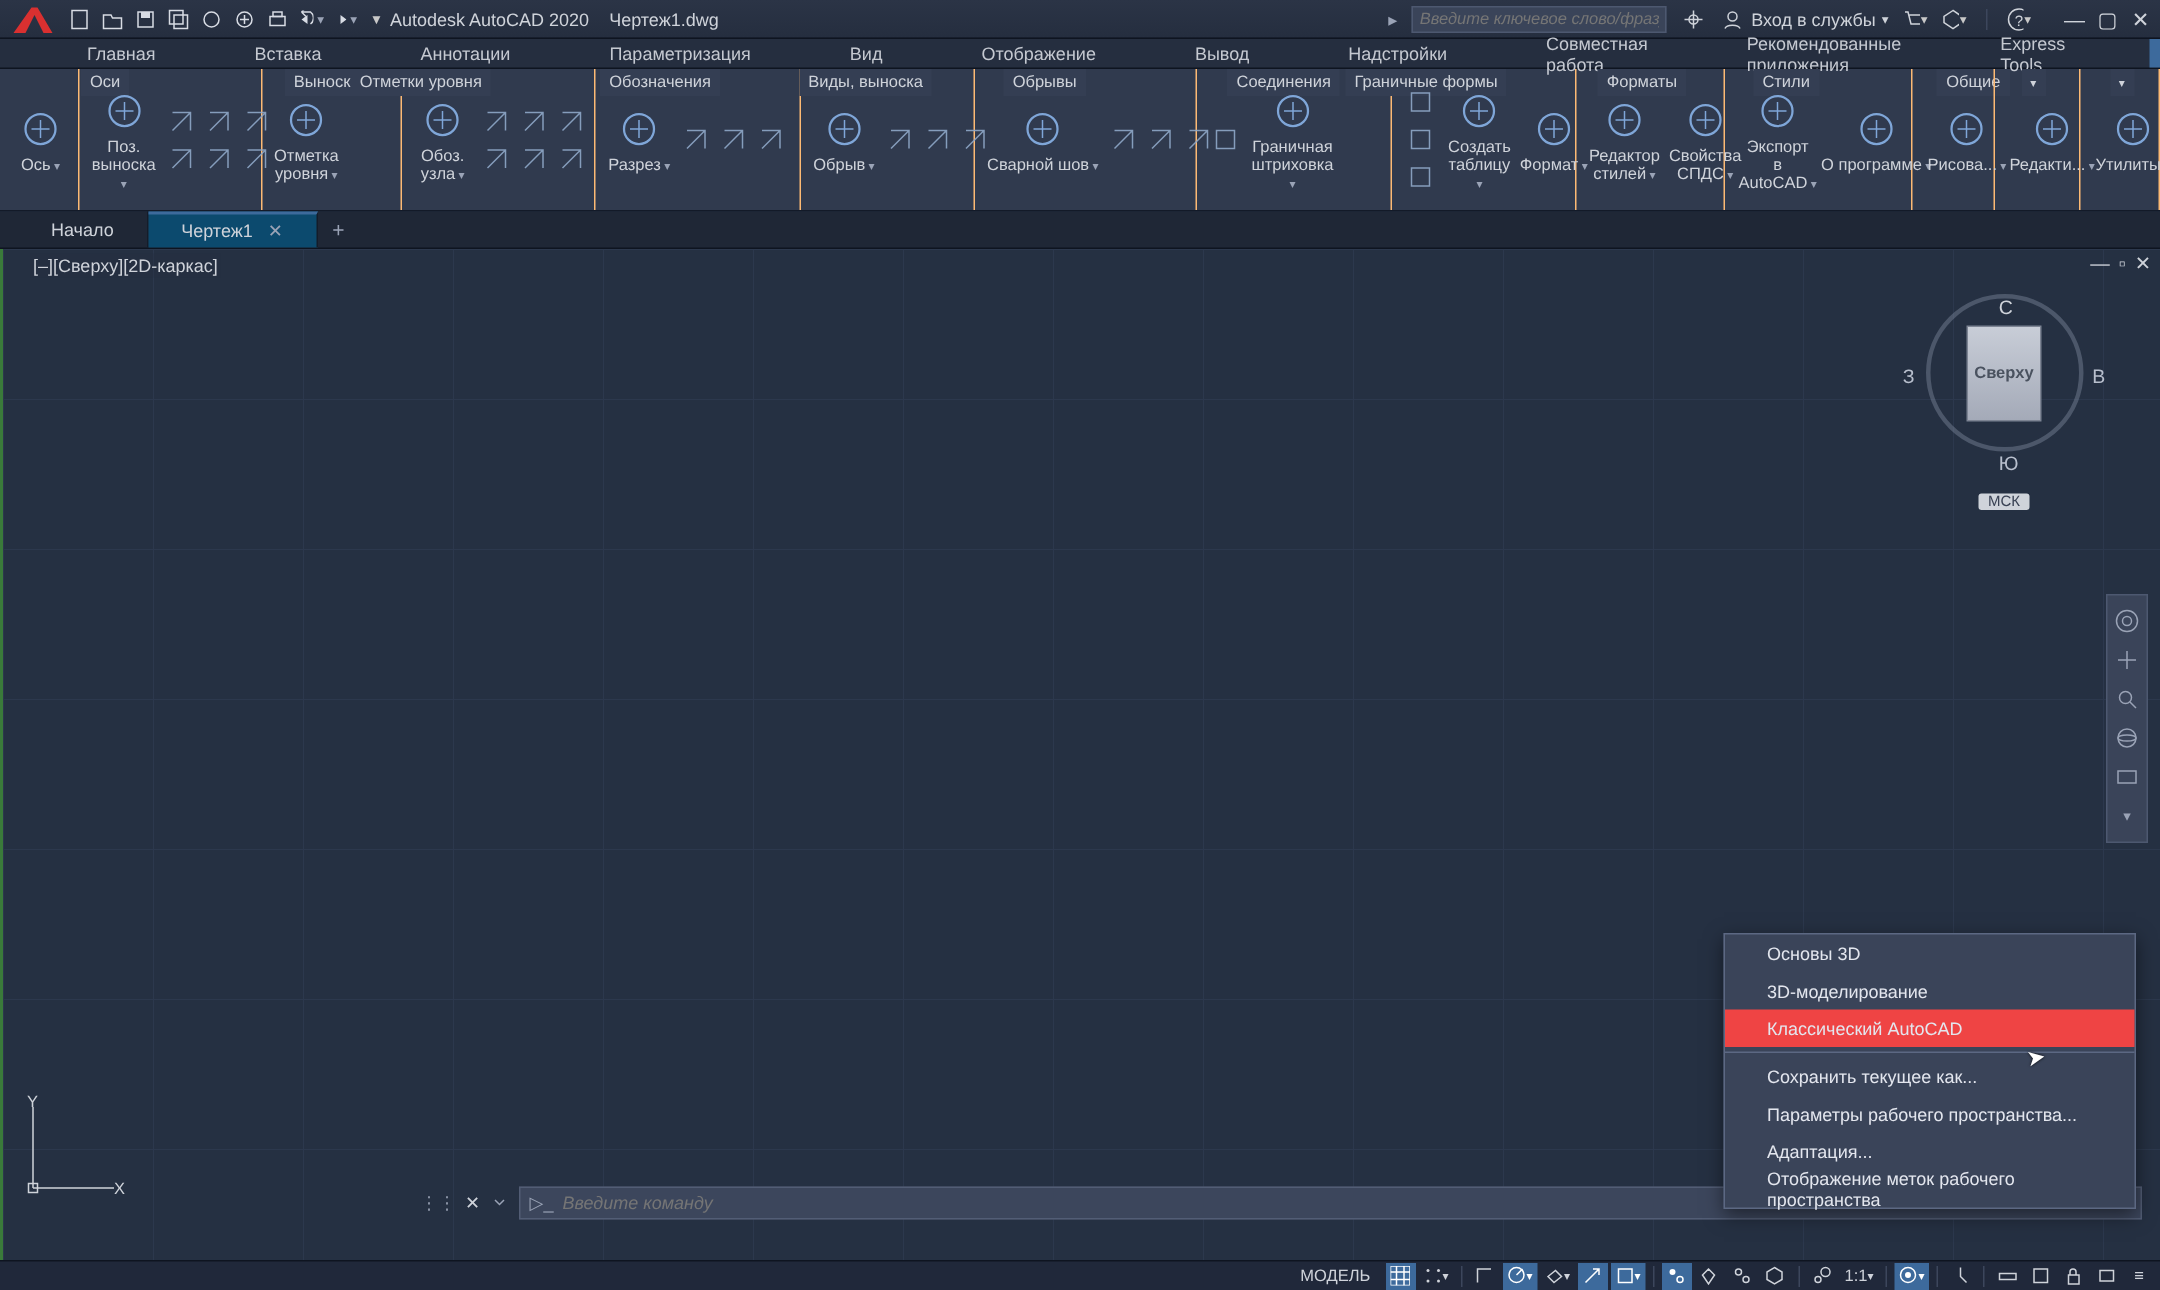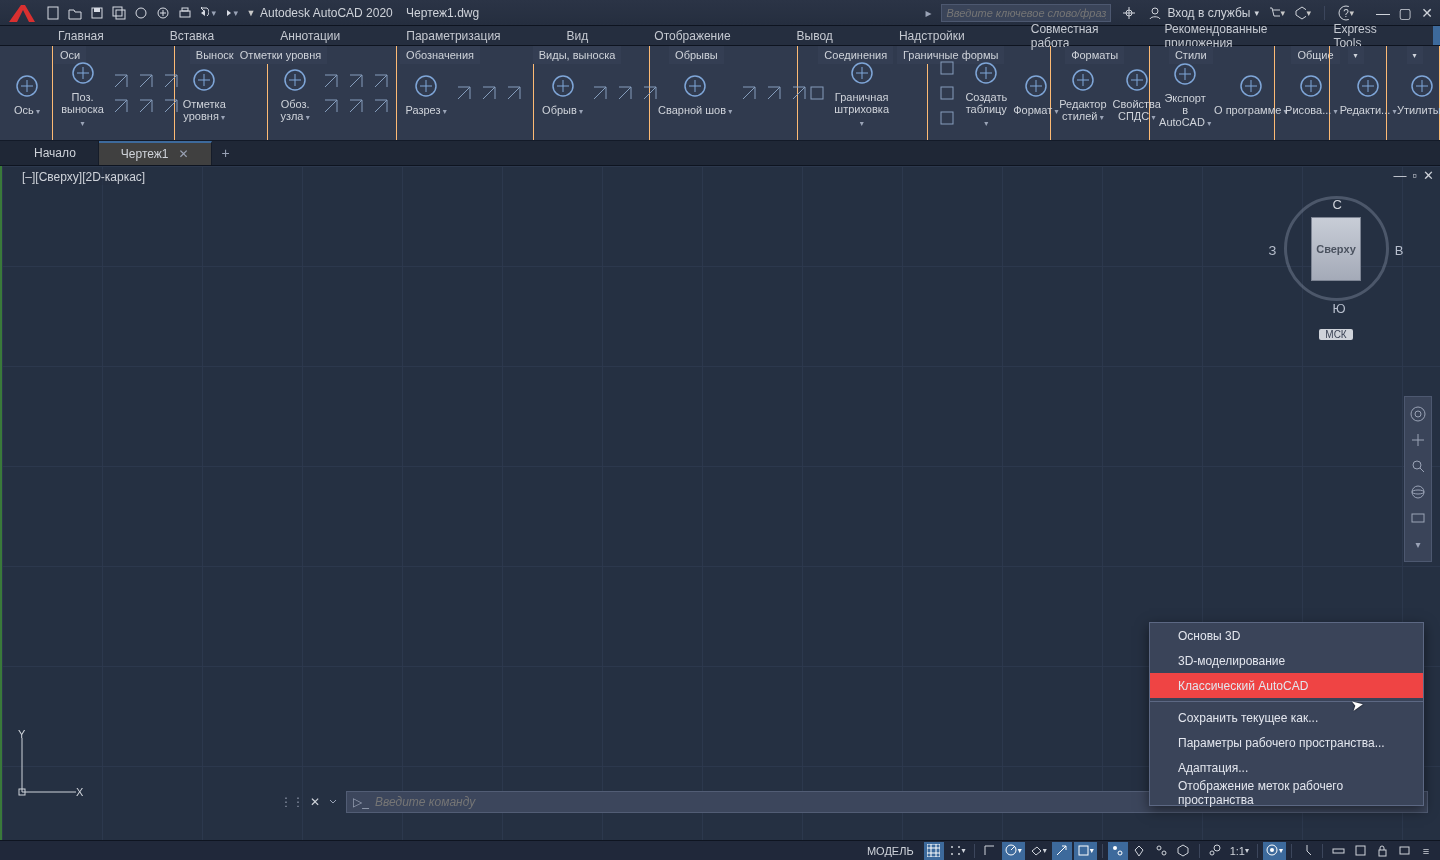--- a/index.html
+++ b/index.html
@@ -34,21 +34,21 @@
 .big-btn .cap { font-size:11px; color:#cfd3da; text-align:center; line-height:1.1; white-space:nowrap;}
 .big-btn .cap.multi { white-space:normal; }
 .mini-grid { display:grid; grid-template-columns:repeat(3,22px); grid-auto-rows:22px; gap:3px;}
 .mini-grid .mini { background:transparent; display:flex; align-items:center; justify-content:center; cursor:pointer;}
 .mini-grid .mini svg { opacity:.9; }
 .ribbon-panel.slim .body{padding:4px 10px;}
 
 
 .doc-tabs { height:25px; background:#1f2736; display:flex; align-items:stretch; padding-left:12px; border-bottom:1px solid #0e1420;}
 .doc-tab { padding:0 22px; display:flex; align-items:center; gap:10px; font-size:12px; color:#cfd3da; cursor:pointer; border-right:1px solid #151c29;}
-.doc-tab.active { background:#404040; border-top:2px solid #3d6a9c; padding-top:0; }
+.doc-tab.active { background:#0c4a6e; border-top:2px solid #3d6a9c; padding-top:0; }
 .doc-tab .x { color:#9aa3b6; cursor:pointer;}
 .doc-add { width:28px; display:flex; align-items:center; justify-content:center; color:#9aa3b6; cursor:pointer; font-size:14px;}
 
 
 .workspace { position:absolute; top:166px; left:0; right:0; bottom:20px; background:#253042; }
 .grid-bg { position:absolute; inset:0;
   background-image:
     linear-gradient(#2c384d 1px, transparent 1px),
     linear-gradient(90deg,#2c384d 1px, transparent 1px);
   background-size: 100px 100px;

